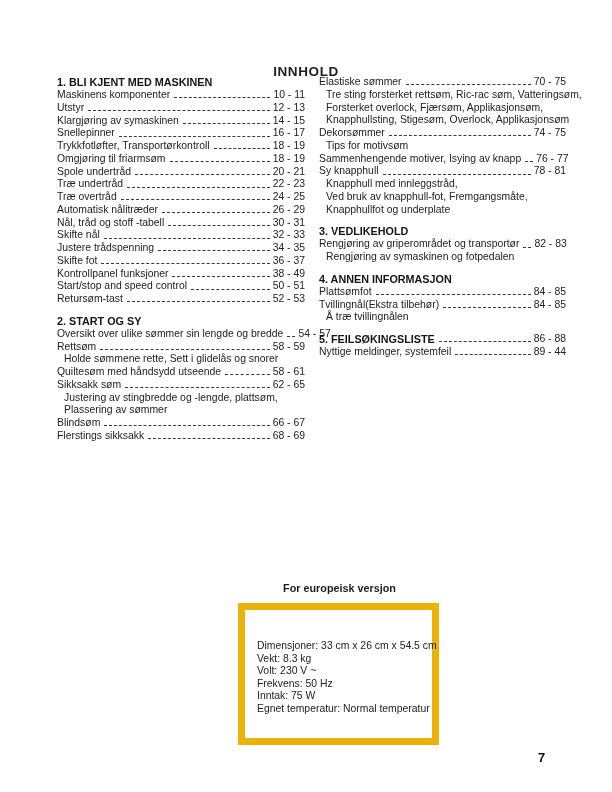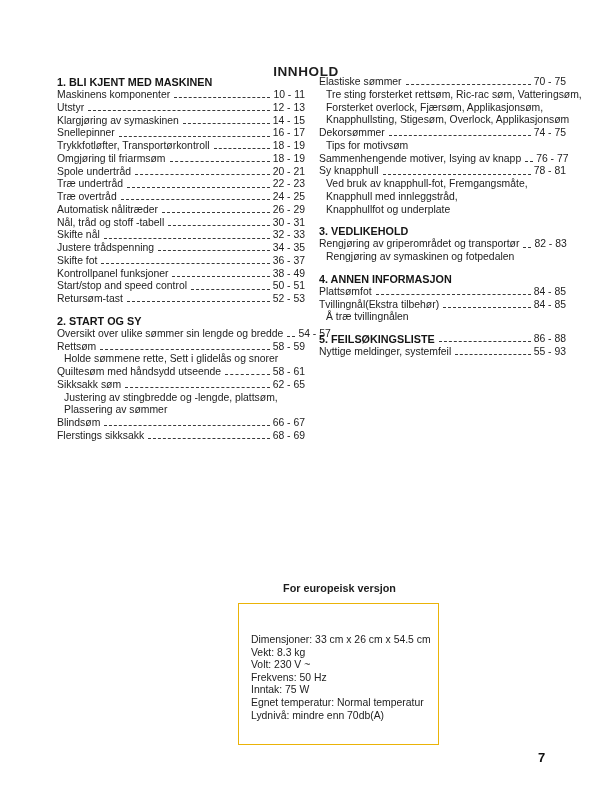--- a/index.html
+++ b/index.html
@@ -69,21 +69,21 @@
     left:205px;top:582px;width:203px;padding-left:33px;
   }
   .spec-title{
     text-align:center;
     font-size:10.8px;
     font-weight:bold;
     color:#1d1d1d;
     margin-bottom:9px;
   }
   .spec-box{
-    border:1px solid #eab308;
+    border:7px solid #eab308;
     width:201px;height:142px;
     box-sizing:border-box;
     padding:30px 6px 0 12px;
   }
   .spec-line{
     font-size:10.4px;
     line-height:12.6px;
     white-space:nowrap;
   }
   .page-number{
@@ -256,24 +256,24 @@
         <span class="lab">Sammenhengende motiver, Isying av knapp</span>
         <span class="leader"></span>
         <span class="pg">76 - 77</span>
       </div>
       <div class="toc-row">
         <span class="lab">Sy knapphull</span>
         <span class="leader"></span>
         <span class="pg">78 - 81</span>
       </div>
       <div class="toc-row sub">
+        <span class="lab">Knapphull med innleggstråd,</span>
+      </div>
+      <div class="toc-row sub">
         <span class="lab">Ved bruk av knapphull-fot, Fremgangsmåte,</span>
-      </div>
-      <div class="toc-row sub">
-        <span class="lab">Knapphull med innleggstråd,</span>
       </div>
       <div class="toc-row sub">
         <span class="lab">Knapphullfot og underplate</span>
       </div>
       <div class="toc-heading gap">3. VEDLIKEHOLD</div>
       <div class="toc-row">
         <span class="lab">Rengjøring av griperområdet og transportør</span>
         <span class="leader"></span>
         <span class="pg">82 - 83</span>
       </div>
@@ -295,32 +295,31 @@
         <span class="lab">Å træ tvillingnålen</span>
       </div>
       <div class="toc-row gap">
         <span class="lab bold">5. FEILSØKINGSLISTE</span>
         <span class="leader"></span>
         <span class="pg">86 - 88</span>
       </div>
       <div class="toc-row">
         <span class="lab">Nyttige meldinger, systemfeil</span>
         <span class="leader"></span>
-        <span class="pg">55 - 93</span>
+        <span class="pg">89 - 44</span>
       </div>
     </div>
 
   <div class="spec-area">
     <div class="spec-title">For europeisk versjon</div>
     <div class="spec-box" id="spec-box">
         <div class="spec-line">Dimensjoner: 33 cm x 26 cm x 54.5 cm</div>
         <div class="spec-line">Vekt: 8.3 kg</div>
         <div class="spec-line">Volt: 230 V ~</div>
         <div class="spec-line">Frekvens: 50 Hz</div>
         <div class="spec-line">Inntak: 75 W</div>
         <div class="spec-line">Egnet temperatur: Normal temperatur</div>
-        <div class="spec-line">Lydnivå: mindre enn 70db(A)</div>
       </div>
   </div>
 
   <div class="page-number">7</div>
 
 </div>
 
 </body></html>

